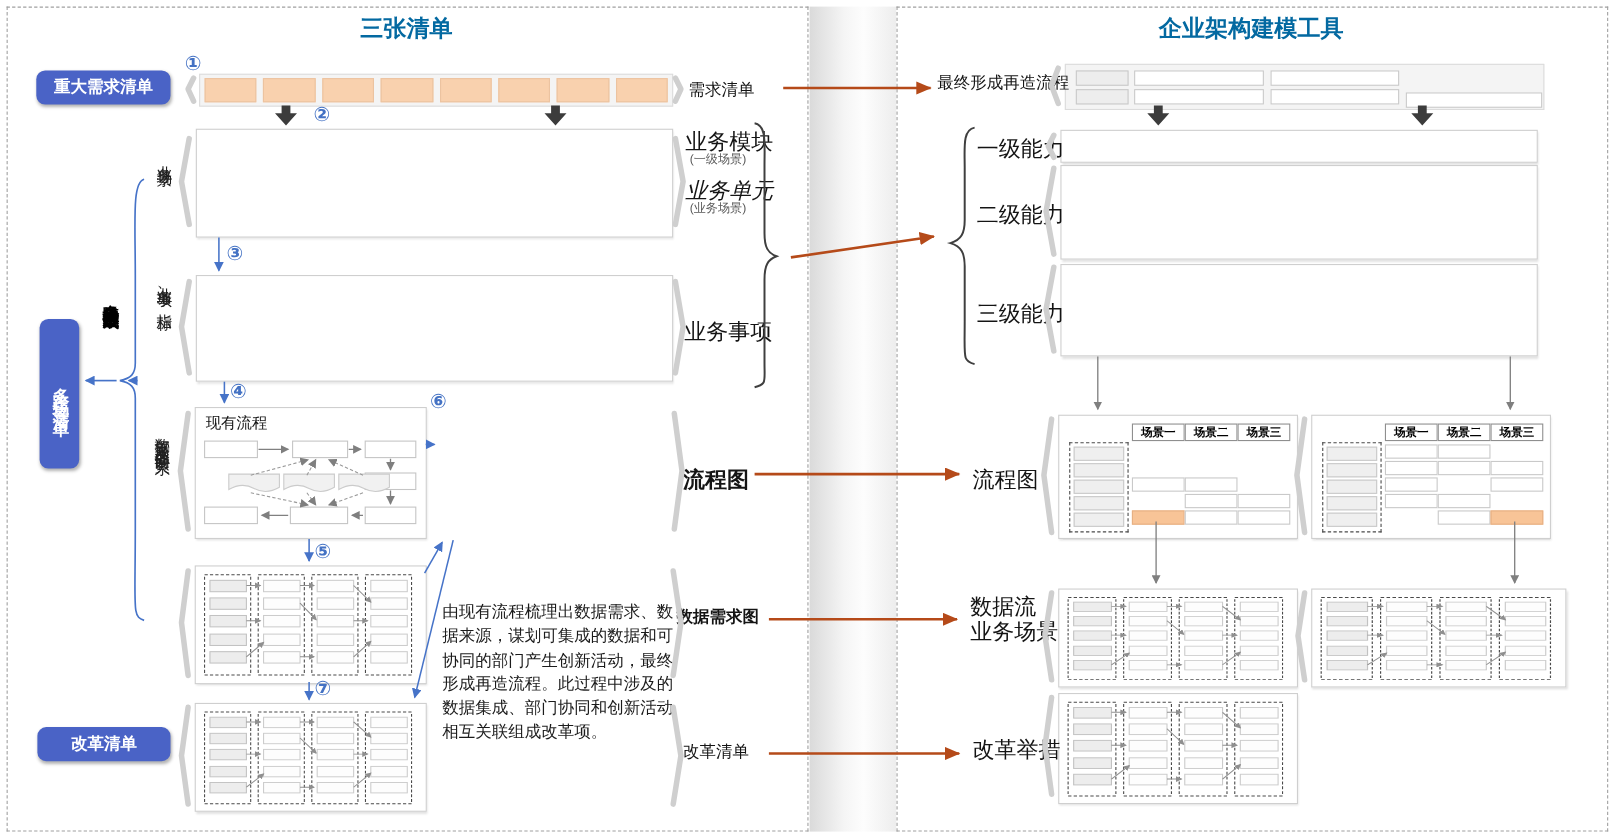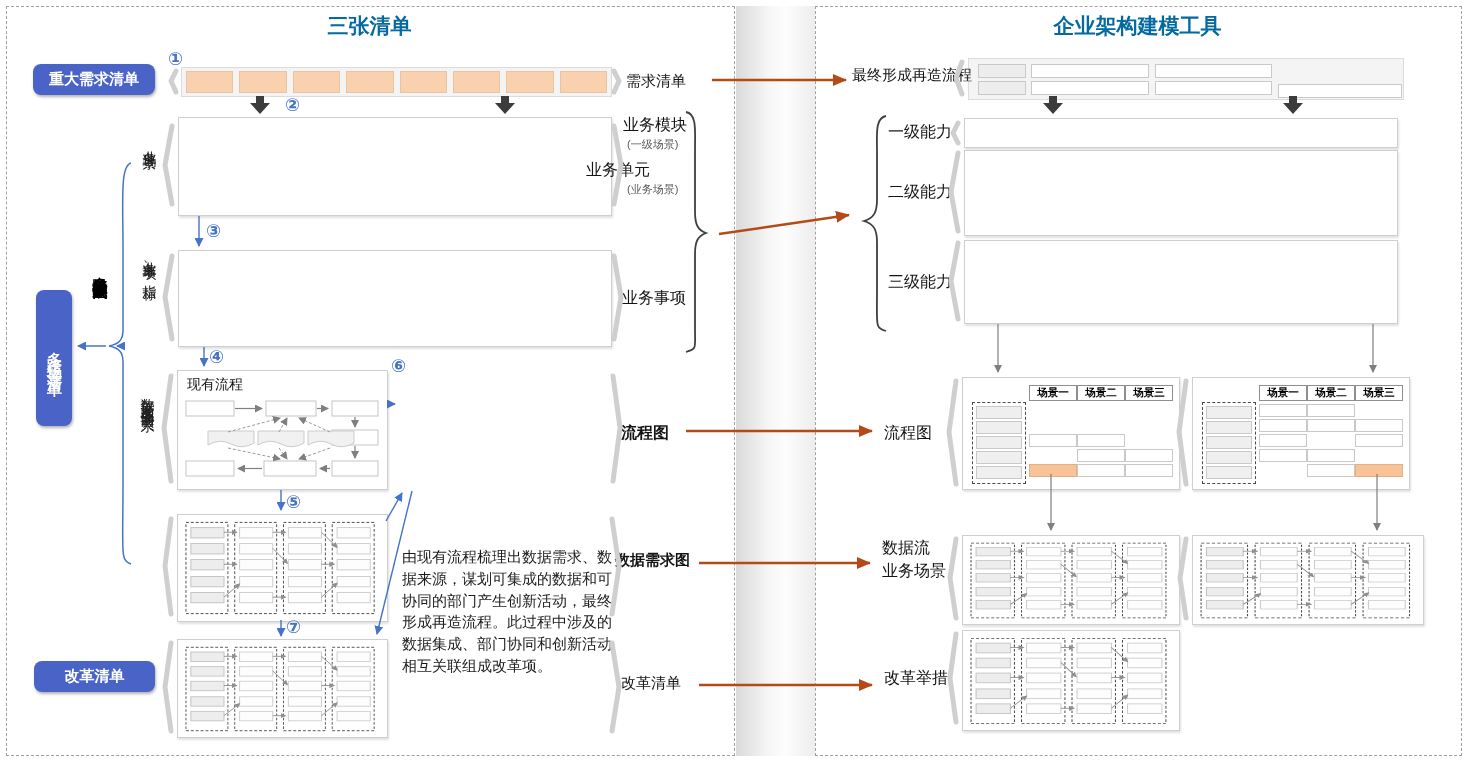--- a/index.html
+++ b/index.html
@@ -9,21 +9,21 @@
              background:linear-gradient(90deg,#DADADA 0%,#F5F5F5 40%,#FDFDFD 62%,#EDEDED 100%);}
   .panel{position:absolute;border:1px dashed #A0A0A0;background:#fff;}
   .panel.left{left:6px;top:6px;width:727px;height:748px;}
   .panel.right{left:815px;top:6px;width:645px;height:748px;}
   .title{position:absolute;font-weight:bold;font-size:21px;color:#0369a1;text-align:center;}
   .badge{position:absolute;background:#4A63C6;color:#fff;font-weight:bold;font-size:15px;
          border-radius:8px;display:flex;align-items:center;justify-content:center;
          box-shadow:1px 2px 3px rgba(0,0,0,.3);z-index:3;}
   .badge.vert{writing-mode:vertical-rl;letter-spacing:6px;}
   .lbl{position:absolute;font-size:15px;color:#141414;white-space:nowrap;z-index:3;}
-  .lbl.big{font-size:16px;}
+  .lbl.big{font-size:20px;}
   .lbl.bold{font-weight:bold;}
   .sub{position:absolute;font-size:11px;color:#595959;white-space:nowrap;z-index:3;}
   .vtext{position:absolute;writing-mode:vertical-rl;font-size:14px;color:#202020;letter-spacing:2px;z-index:3;}
   .vtext.boldv{font-weight:bold;font-size:15px;color:#000;letter-spacing:1px;}
   .num{position:absolute;color:#4472C4;font-size:18px;font-weight:bold;z-index:6;background:transparent;}
   .box{position:absolute;background:#fff;border:1.5px solid #CFCFCF;box-shadow:1px 2px 2px rgba(0,0,0,.12);z-index:2;}
   .reqbar{position:absolute;background:#F4F4F4;border:1px solid #DCDCDC;z-index:2;}
   .dashedband{position:absolute;border:1px dashed #4a4a4a;box-sizing:border-box;}
   .grid{display:flex;flex-direction:column;gap:5px;width:100%;height:100%;box-sizing:border-box;padding:3px 4px;}
   .grow{flex:1;display:flex;gap:6px;}
@@ -202,21 +202,21 @@
           <div class="gcell" style="background: rgb(241, 241, 241); border-color: rgb(205, 205, 205);"></div>
           <div class="gcell" style="background: rgb(241, 241, 241); border-color: rgb(205, 205, 205);"></div>
           <div class="gcell" style="background: rgb(241, 241, 241); border-color: rgb(205, 205, 205);"></div>
           <div class="gcell" style="background: rgb(241, 241, 241); border-color: rgb(205, 205, 205);"></div>
         </div>
       </div>
   </div>
   <div class="vtext" style="left:141px;top:139px;">业务场景</div>
   <div class="lbl big" style="left:623px;top:115px;">业务模块</div>
   <div class="sub" style="left:627px;top:137px;">(一级场景)</div>
-  <div class="lbl big" style="left:586px;top:160px;">业务单元</div>
+  <div class="lbl big" style="left:623px;top:160px;font-style:italic;">业务单元</div>
   <div class="sub" style="left:627px;top:182px;">(业务场景)</div>
 
   <div class="box" style="left:178px;top:250px;width:432px;height:95px;"></div>
   <div class="dashedband" style="left:183px;top:255px;width:422px;height:85px;">
     <div class="grid">
         <div class="grow">
           <div class="gcell" style="background: rgb(252, 235, 222); border-color: rgb(205, 205, 205);"></div>
           <div class="gcell" style="background: rgb(241, 241, 241); border-color: rgb(205, 205, 205);"></div>
           <div class="gcell" style="background: rgb(241, 241, 241); border-color: rgb(205, 205, 205);"></div>
           <div class="gcell" style="background: rgb(241, 241, 241); border-color: rgb(205, 205, 205);"></div>

